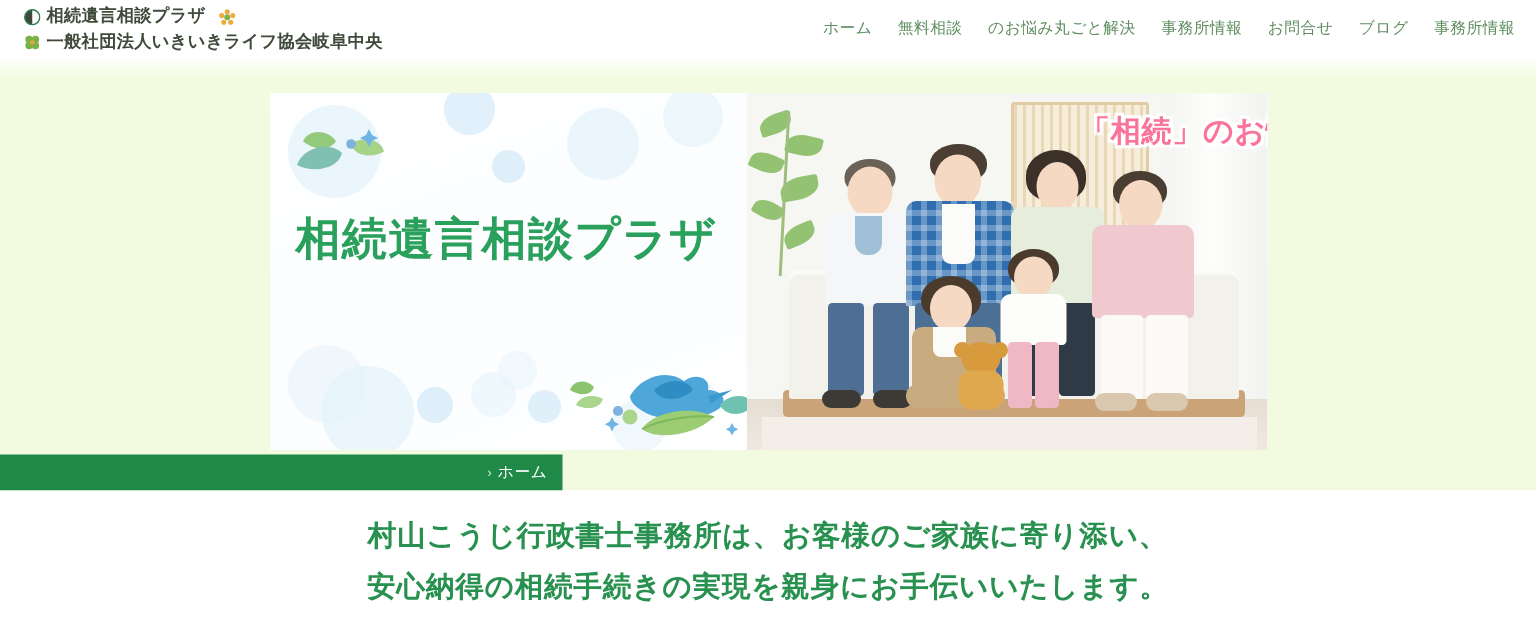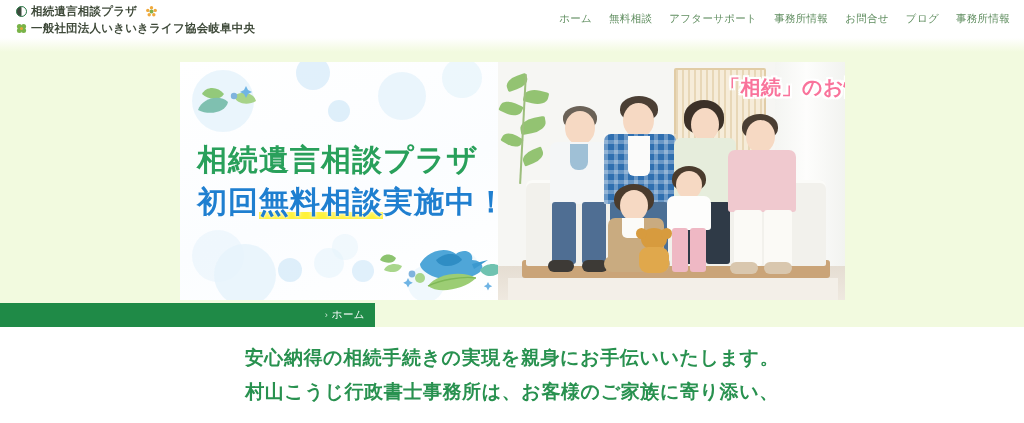--- a/index.html
+++ b/index.html
@@ -183,21 +183,21 @@
             <circle cx="5.5" cy="5.4" r="1.5" fill="#e8a33a"></circle>
           </svg>
         </span>
         <span class="brand-txt">一般社団法人いきいきライフ協会岐阜中央</span>
       </div>
     </div>
 
     <div id="nav">
       <span class="nav-item">ホーム</span>
       <span class="nav-item">無料相談</span>
-      <span class="nav-item">アフターサポート</span>
+      <span class="nav-item">のお悩み丸ごと解決</span>
       <span class="nav-item">事務所情報</span>
       <span class="nav-item">お問合せ</span>
       <span class="nav-item">ブログ</span>
       <span class="nav-item">事務所情報</span>
     </div>
   </div>
 
   <div id="stage"></div>
 
   <div id="hero">
@@ -241,21 +241,20 @@
           <path d="M104 36 C110 28, 124 28, 126 36 C120 44, 108 44, 104 36 Z" fill="#6fc2b0"></path>
           <circle cx="44" cy="44" r="5" fill="#a9d68c"></circle>
           <circle cx="36" cy="40" r="3.4" fill="#7fb3dd"></circle>
           <path d="M32 44 l1.6 3.2 3.2 1.6 -3.2 1.6 -1.6 3.2 -1.6-3.2 -3.2-1.6 3.2-1.6z" fill="#6fb4e4"></path>
           <path d="M112 48 l1.4 2.8 2.8 1.4 -2.8 1.4 -1.4 2.8 -1.4-2.8 -2.8-1.4 2.8-1.4z" fill="#6fb4e4"></path>
         </svg>
       </span>
 
       <div id="hero-title">
         <div class="ht1">相続遺言相談プラザ</div>
-        <div class="ht2"><span>初</span><span>回</span><span class="hl-wrap"><span class="hl-bar"></span><span>無料相談</span></span><span>実施中！</span></div>
       </div>
     </div>
 
     <div id="hero-right">
       <div class="wall" style="left:0;top:0;width:347px;height:238px;background:#f6f6f3;"></div>
       <div class="curtain"></div>
       <div class="screen"></div>
 
       <div class="plant">
         <div class="leafp" style="left:8px;  top:6px;  width:22px; height:13px; transform:rotate(-18deg);"></div>
@@ -338,17 +337,17 @@
   </div>
 
   <div id="crumb">
     <div class="c-inner">
       <span class="c-sep">›</span>
       <span class="c-home">ホーム</span>
     </div>
   </div>
 
   <div id="main">
+    <div class="msg">村山こうじ行政書士事務所は、お客様のご家族に寄り添い、</div>
     <div class="msg">安心納得の相続手続きの実現を親身にお手伝いいたします。</div>
-    <div class="msg">村山こうじ行政書士事務所は、お客様のご家族に寄り添い、</div>
   </div>
 
 </div>
 
 </body></html>

